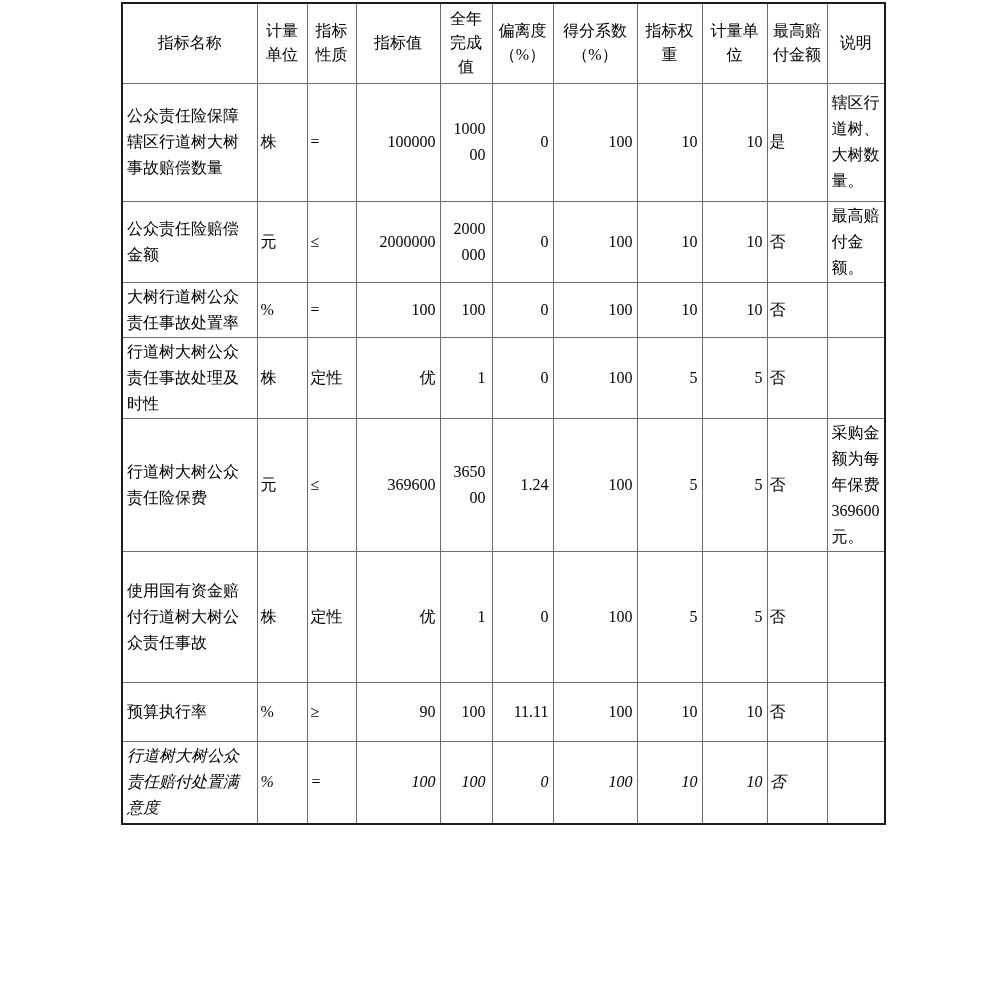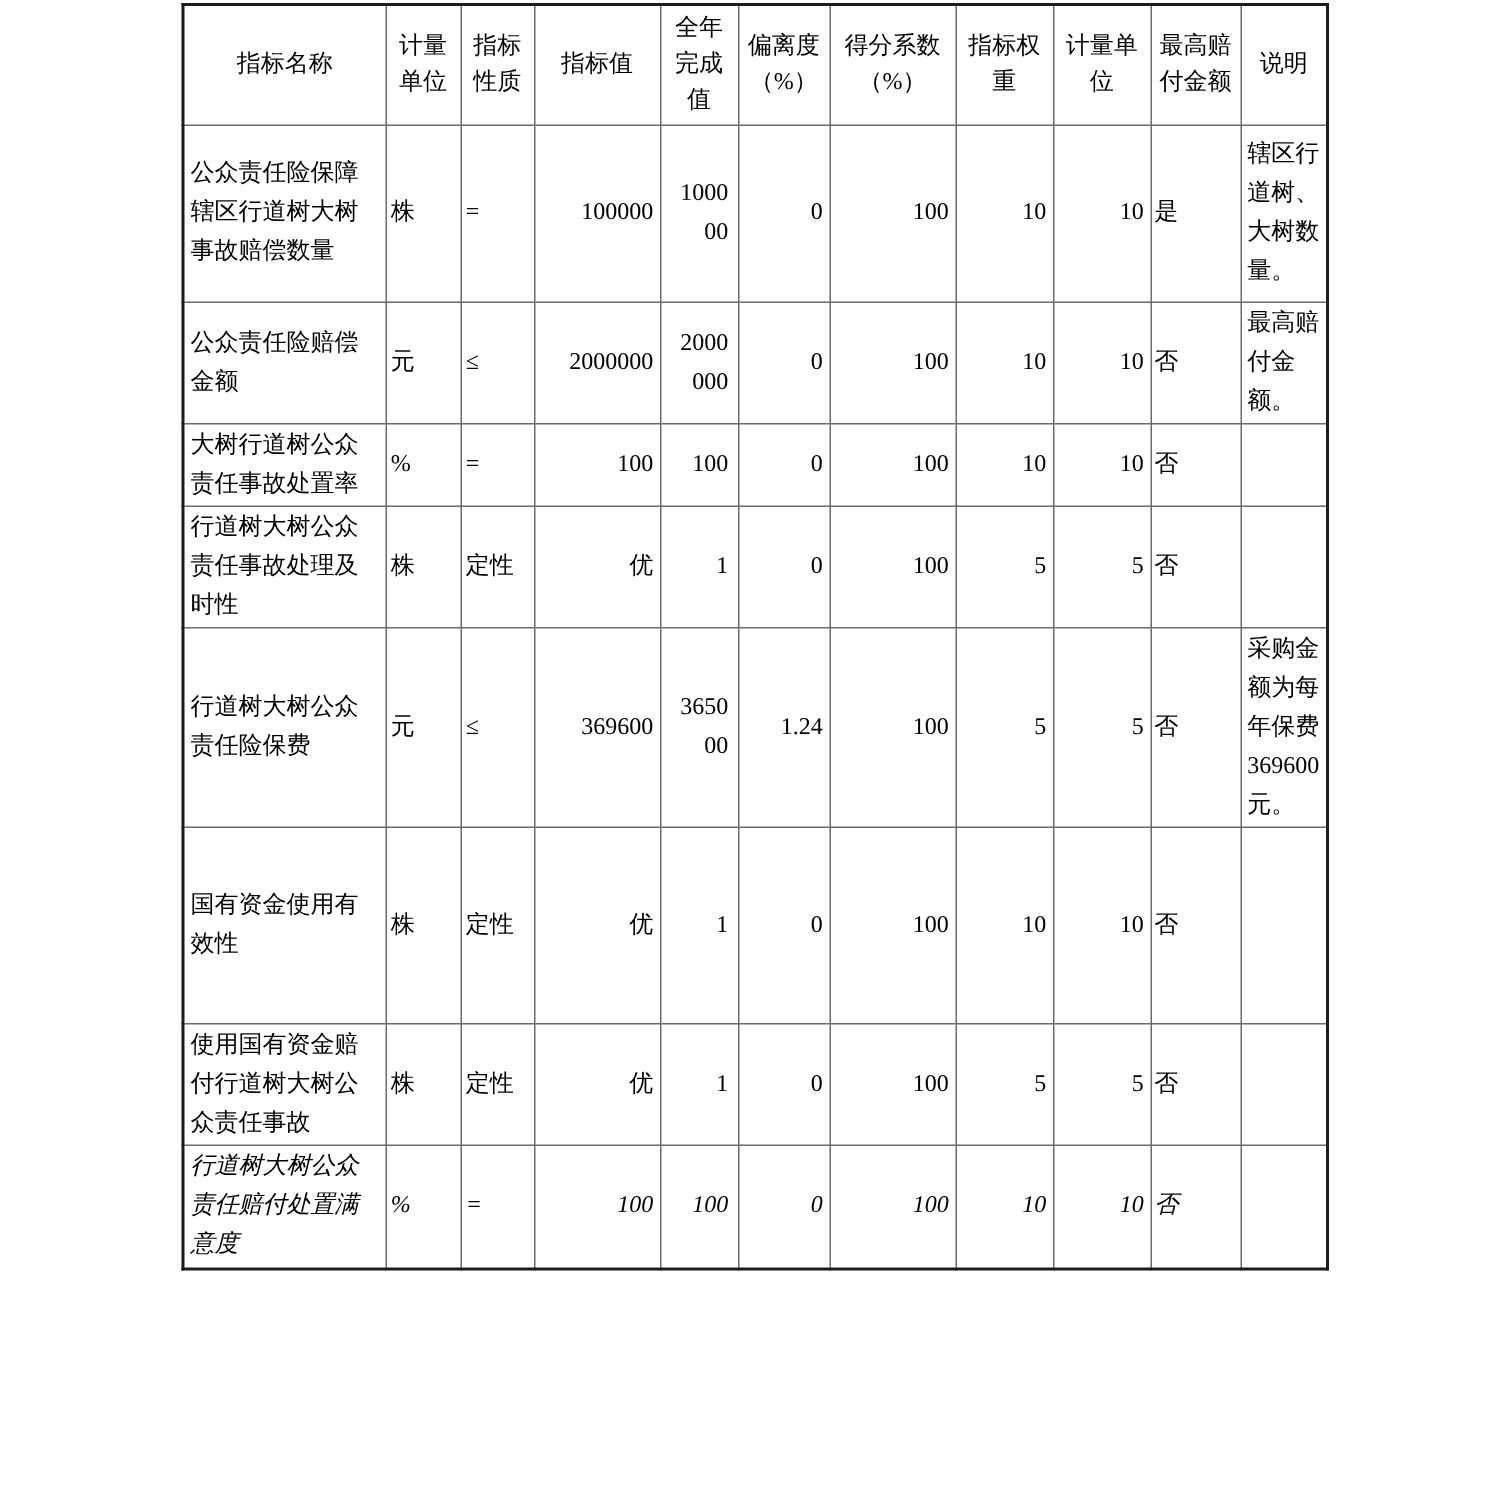--- a/index.html
+++ b/index.html
@@ -148,46 +148,46 @@
           <td class="num">369600</td>
           <td class="num">365000</td>
           <td class="num">1.24</td>
           <td class="num">100</td>
           <td class="num">5</td>
           <td class="num">5</td>
           <td class="txt">否</td>
           <td class="txt">采购金额为每年保费369600元。</td>
         </tr>
         <tr>
-          <td class="txt">国有资金使用有效性</td>
-          <td class="txt">株</td>
-          <td class="txt">定性</td>
-          <td class="num">优</td>
-          <td class="num">1</td>
-          <td class="num">0</td>
-          <td class="num">100</td>
-          <td class="num">10</td>
-          <td class="num">10</td>
-          <td class="txt">否</td>
-          <td class="txt"></td>
-        </tr>
-        <tr>
           <td class="txt">使用国有资金赔付行道树大树公众责任事故</td>
           <td class="txt">株</td>
           <td class="txt">定性</td>
           <td class="num">优</td>
           <td class="num">1</td>
           <td class="num">0</td>
           <td class="num">100</td>
           <td class="num">5</td>
           <td class="num">5</td>
           <td class="txt">否</td>
           <td class="txt"></td>
         </tr>
         <tr>
+          <td class="txt">预算执行率</td>
+          <td class="txt">%</td>
+          <td class="txt">≥</td>
+          <td class="num">90</td>
+          <td class="num">100</td>
+          <td class="num">11.11</td>
+          <td class="num">100</td>
+          <td class="num">10</td>
+          <td class="num">10</td>
+          <td class="txt">否</td>
+          <td class="txt"></td>
+        </tr>
+        <tr>
           <td class="txt">行道树大树公众责任赔付处置满意度</td>
           <td class="txt">%</td>
           <td class="txt">=</td>
           <td class="num">100</td>
           <td class="num">100</td>
           <td class="num">0</td>
           <td class="num">100</td>
           <td class="num">10</td>
           <td class="num">10</td>
           <td class="txt">否</td>

